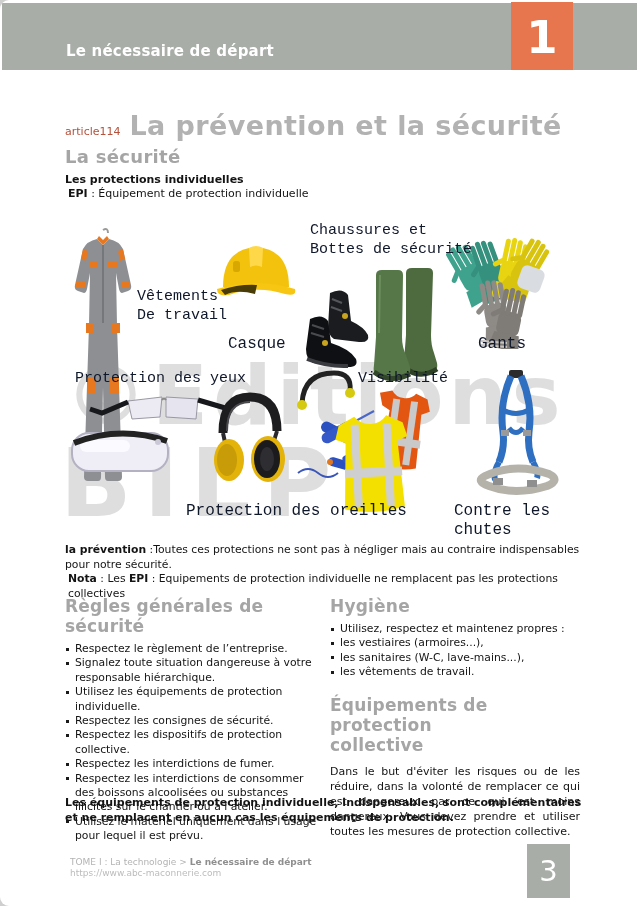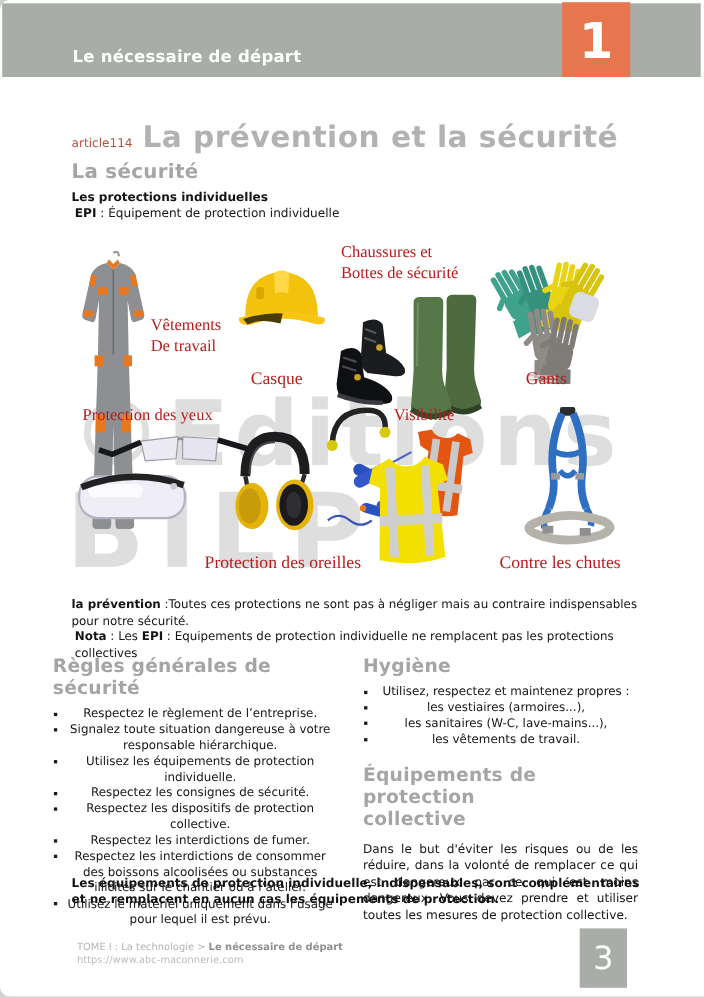--- a/index.html
+++ b/index.html
@@ -14,34 +14,34 @@
   
   .article-row{position:absolute;left:65px;top:110px;display:flex;align-items:baseline;gap:9px;white-space:nowrap;}
   .article-tag{font-size:11px;font-weight:normal;color:#b5503a;}
   .article-title{font-size:27px;font-weight:bold;color:#b2b2b2;letter-spacing:.4px;}
   .sec-heading{position:absolute;left:65px;top:146px;font-size:18px;font-weight:bold;color:#a5a5a5;letter-spacing:.3px;}
   .intro-1{position:absolute;left:65px;top:173px;font-size:11px;font-weight:bold;}
   .intro-2{position:absolute;left:68px;top:187px;font-size:11px;}
   .b{font-weight:bold;}
   
   .figure{position:absolute;left:65px;top:205px;width:510px;height:335px;}
-  .fig-label{position:absolute;z-index:2;font-family:Liberation Serif, serif;font-size:15px;line-height:19px;color:#b91c1c;}
+  .fig-label{position:absolute;z-index:2;font-family:Liberation Mono, monospace;font-size:15px;line-height:19px;color:#0f172a;}
   .fig-img{position:absolute;z-index:1;}
   .wm{position:absolute;z-index:0;font-weight:bold;color:#c9c9c9;opacity:.6;line-height:1;white-space:nowrap;}
   .wm-1{left:0;top:150px;font-size:82px;letter-spacing:5px;}
   .wm-2{left:-5px;top:232px;font-size:94px;letter-spacing:12px;}
   
   .note{position:absolute;left:65px;top:543px;width:518px;font-size:10.8px;line-height:14.6px;}
   .note .l2{padding-left:3px;}
   
-  .col-left{position:absolute;left:48px;top:596px;width:258px;}
+  .col-left{position:absolute;left:65px;top:596px;width:258px;}
   .col-right{position:absolute;left:330px;top:596px;width:250px;}
   .col-heading{font-size:17px;font-weight:bold;color:#a5a5a5;letter-spacing:.2px;margin:0 0 6px 0;line-height:20px;}
   ul.bullets{margin:0;padding:0;list-style:none;font-size:10.8px;line-height:14.4px;color:#141414;}
-  ul.bullets li{position:relative;padding-left:10px;text-align:center;}
+  ul.bullets li{position:relative;padding-left:10px;}
   ul.bullets li::before{content:"";position:absolute;left:1px;top:5.5px;width:3px;height:3px;background:#1a1a1a;}
   .epc-heading{margin-top:15px;font-size:17px;font-weight:bold;color:#a5a5a5;line-height:20px;letter-spacing:.2px;}
   .epc-heading span{display:block;}
   .epc-body{margin-top:9px;font-size:11px;line-height:15.2px;text-align:justify;}
   
   .conclusion{position:absolute;left:65px;top:795px;width:520px;font-size:11px;font-weight:bold;line-height:15px;}
   .footer-crumb{position:absolute;left:70px;top:857px;font-size:9px;color:#b4b4b4;}
   .crumb-bold{font-weight:bold;color:#8f8f8f;}
   .footer-url{position:absolute;left:70px;top:868px;font-size:9px;color:#bcbcbc;}
   .page-box{position:absolute;left:527px;top:844px;width:43px;height:54px;background:#a8ada7;

